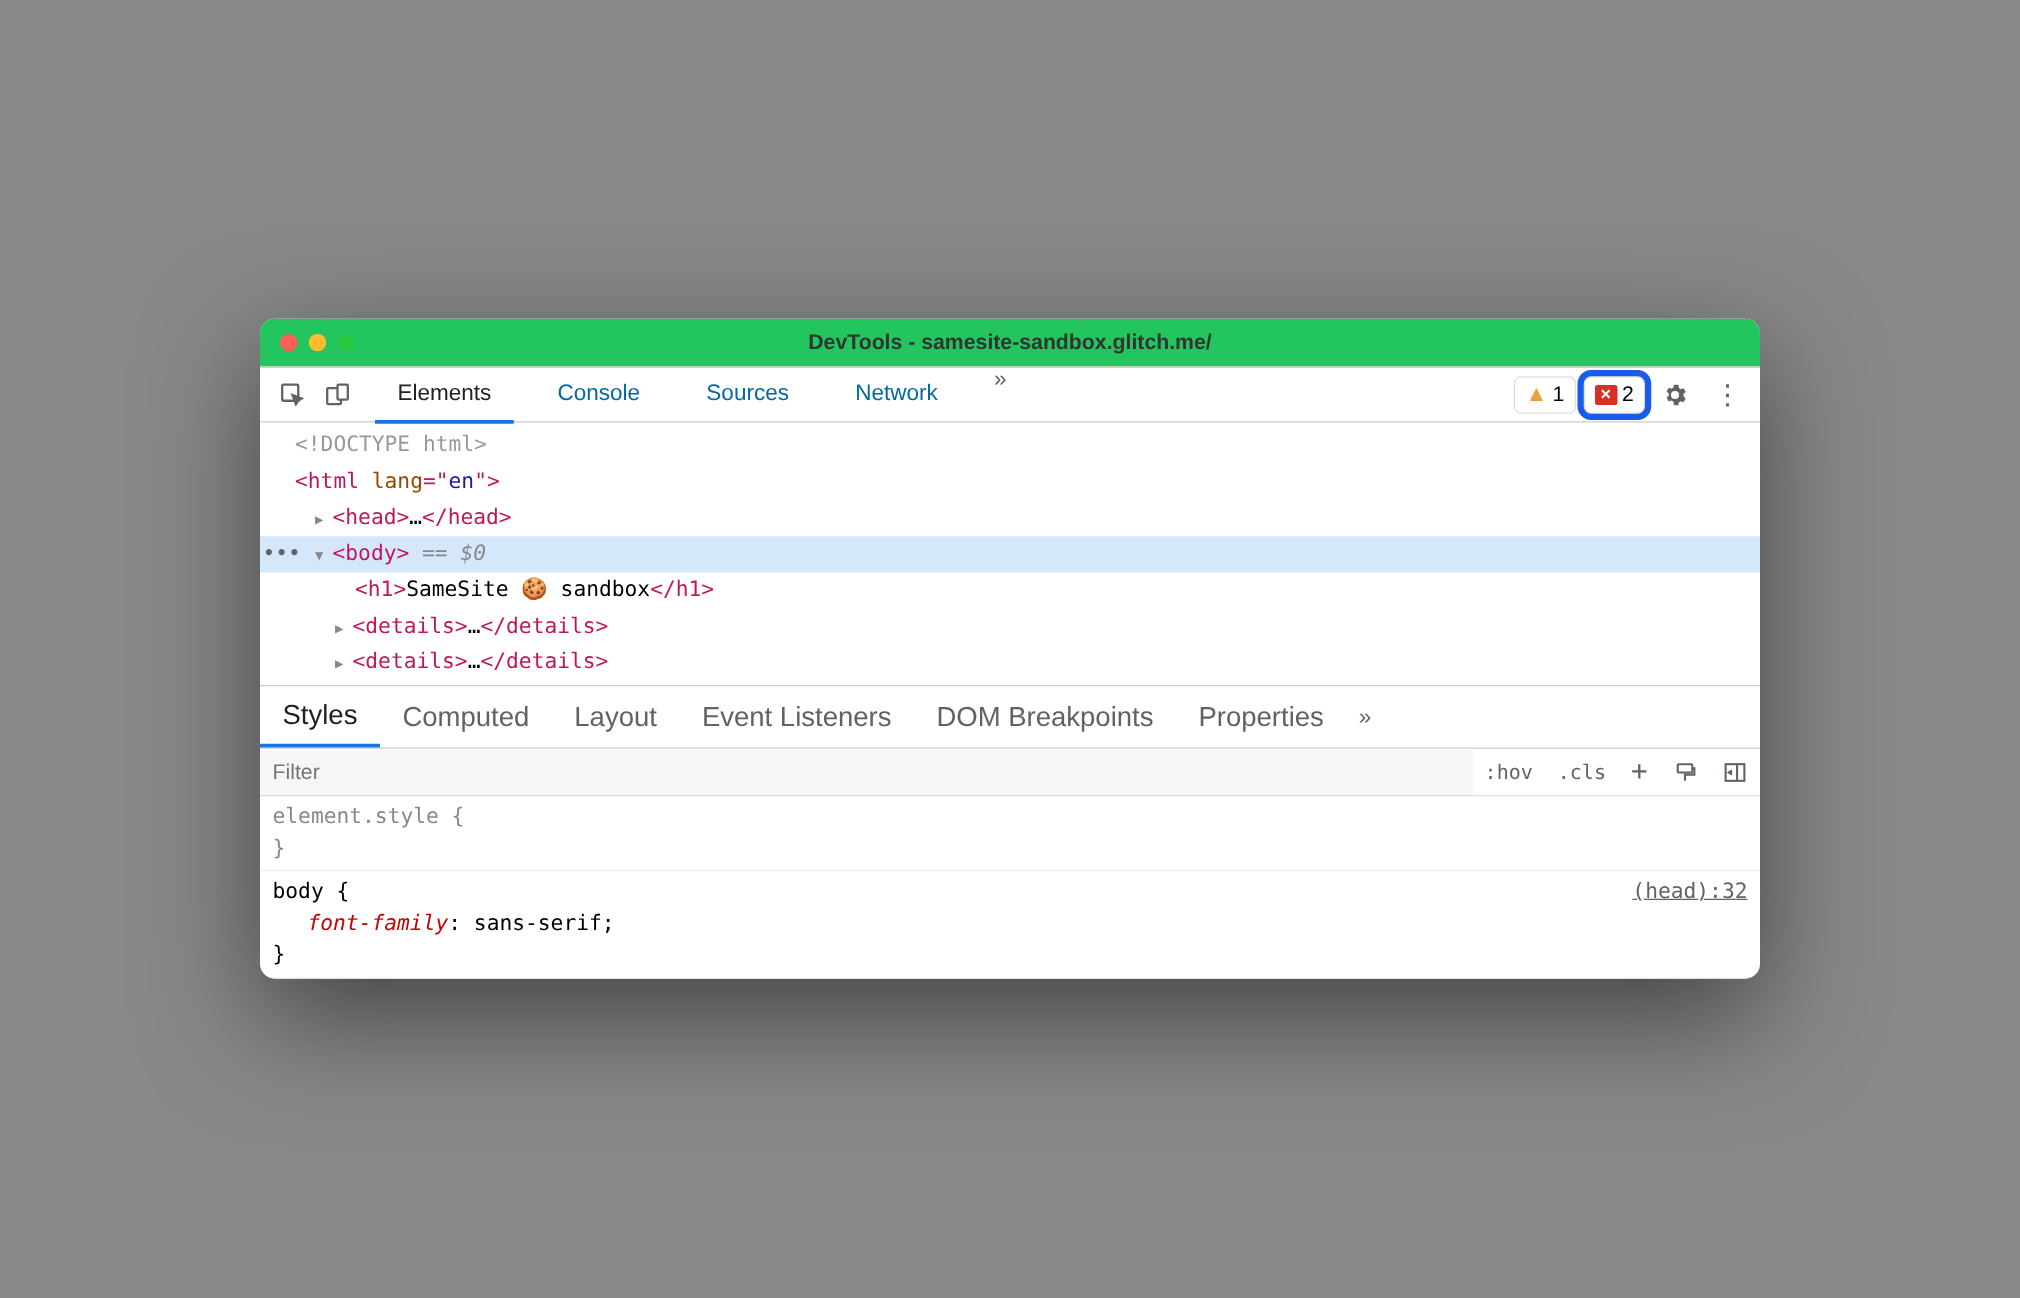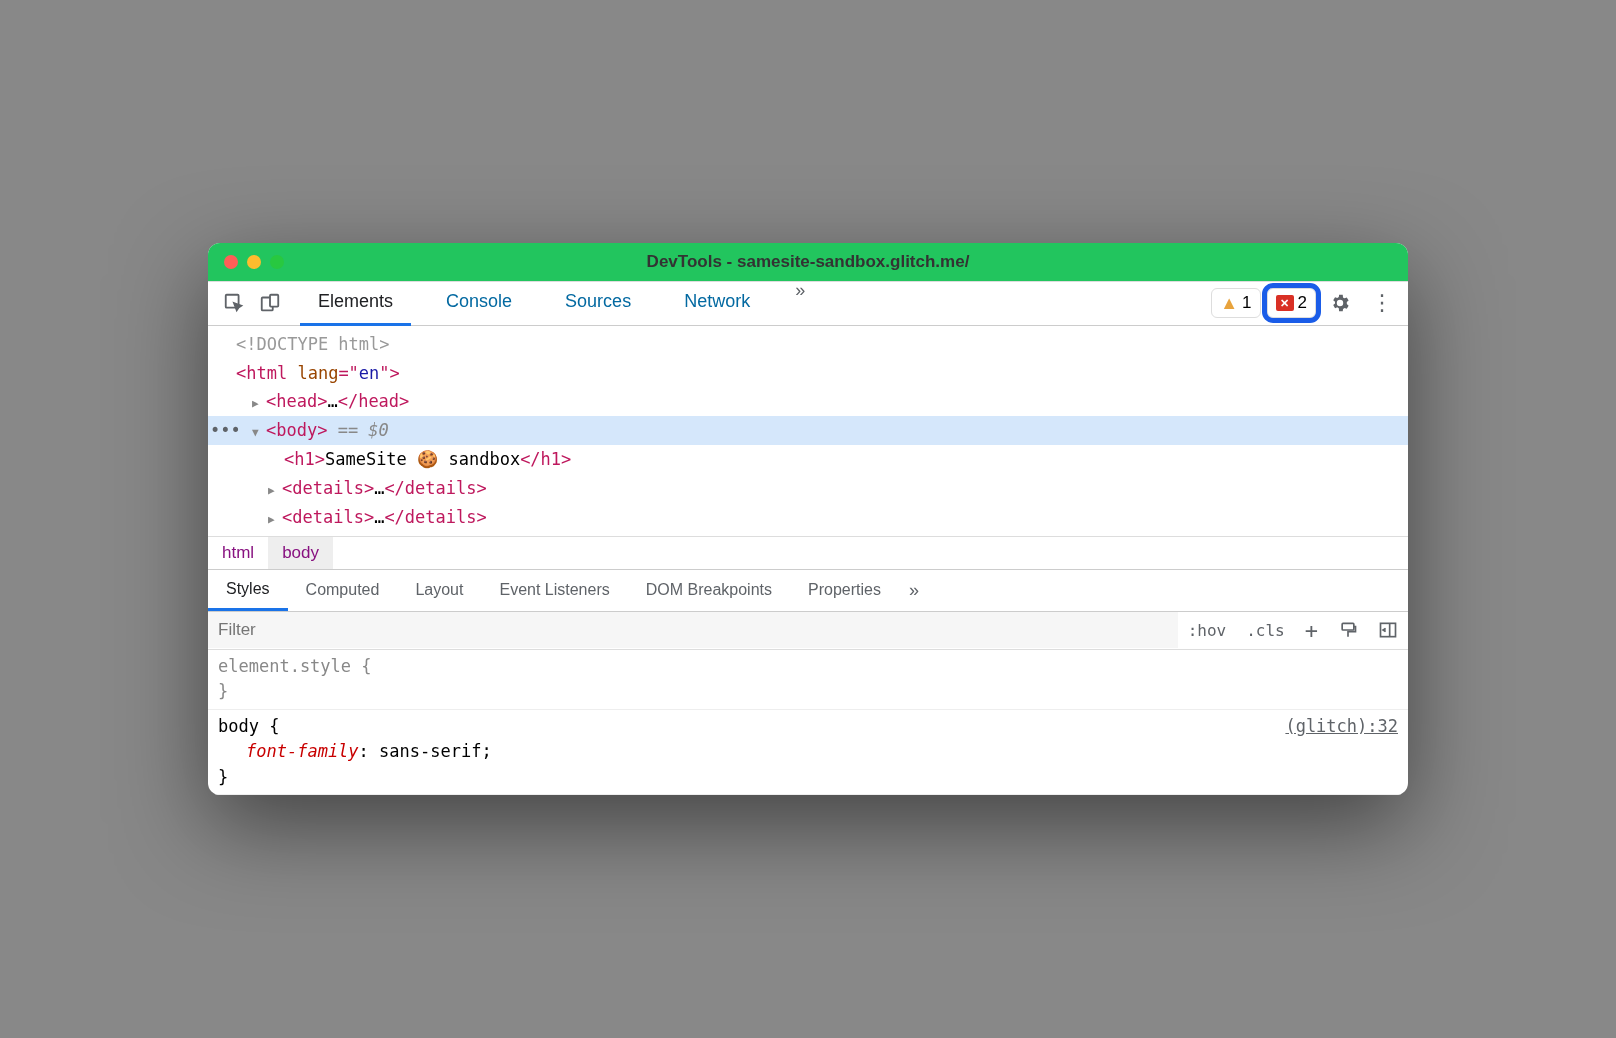--- a/index.html
+++ b/index.html
@@ -146,21 +146,21 @@
 }
 .breadcrumb-item.active { background: #eee; }
 .sub-tabs {
   display: flex;
   border-top: 1px solid #ccc;
   border-bottom: 1px solid #ccc;
   align-items: center;
 }
 .sub-tab {
   padding: 10px 18px;
-  font-size: 16px;
+  font-size: 22px;
   color: #5f6368;
   cursor: pointer;
 }
 .sub-tab.active {
   color: #202124;
   border-bottom: 3px solid #1a73e8;
   font-weight: 500;
 }
 .styles-toolbar {
   display: flex;
@@ -265,24 +265,20 @@
   <div class="dom-tree">
     <div class="dom-line"><span class="indent" style="width:16px"></span><span class="doctype">&lt;!DOCTYPE html&gt;</span></div>
     <div class="dom-line"><span class="indent" style="width:16px"></span><span class="tag">&lt;html </span><span class="attr-name">lang</span><span class="tag">="</span><span class="attr-val">en</span><span class="tag">"&gt;</span></div>
     <div class="dom-line"><span class="indent" style="width:32px"></span><span class="triangle">▶</span><span class="tag">&lt;head&gt;</span><span>…</span><span class="tag">&lt;/head&gt;</span></div>
     <div class="dom-line selected"><span class="dots-gutter">•••</span><span class="indent" style="width:32px"></span><span class="triangle">▼</span><span class="tag">&lt;body&gt;</span><span class="eq0"> == $0</span></div>
     <div class="dom-line"><span class="indent" style="width:64px"></span><span class="tag">&lt;h1&gt;</span><span>SameSite 🍪 sandbox</span><span class="tag">&lt;/h1&gt;</span></div>
     <div class="dom-line"><span class="indent" style="width:48px"></span><span class="triangle">▶</span><span class="tag">&lt;details&gt;</span><span>…</span><span class="tag">&lt;/details&gt;</span></div>
     <div class="dom-line"><span class="indent" style="width:48px"></span><span class="triangle">▶</span><span class="tag">&lt;details&gt;</span><span>…</span><span class="tag">&lt;/details&gt;</span></div>
   </div>
 
-  <div class="breadcrumb">
-    <div class="breadcrumb-item">html</div>
-    <div class="breadcrumb-item active">body</div>
-  </div>
 
   <div class="sub-tabs">
     <div class="sub-tab active">Styles</div>
     <div class="sub-tab">Computed</div>
     <div class="sub-tab">Layout</div>
     <div class="sub-tab">Event Listeners</div>
     <div class="sub-tab">DOM Breakpoints</div>
     <div class="sub-tab">Properties</div>
     <div class="chevron-more">»</div>
   </div>
@@ -306,21 +302,21 @@
         </svg>
     </div>
   </div>
 
   <div class="styles-body">
     <div class="style-block">
       <div class="selector-gray">element.style {</div>
       <div class="selector-gray">}</div>
     </div>
     <div class="style-block">
-      <span class="link-src">(glitch):32</span>
+      <span class="link-src">(head):32</span>
       <div>body {</div>
       <div style="padding-left:28px">
         <span class="prop-name">font-family</span><span>: </span><span>sans-serif;</span>
       </div>
       <div>}</div>
     </div>
   </div>
 
 </div>
 

